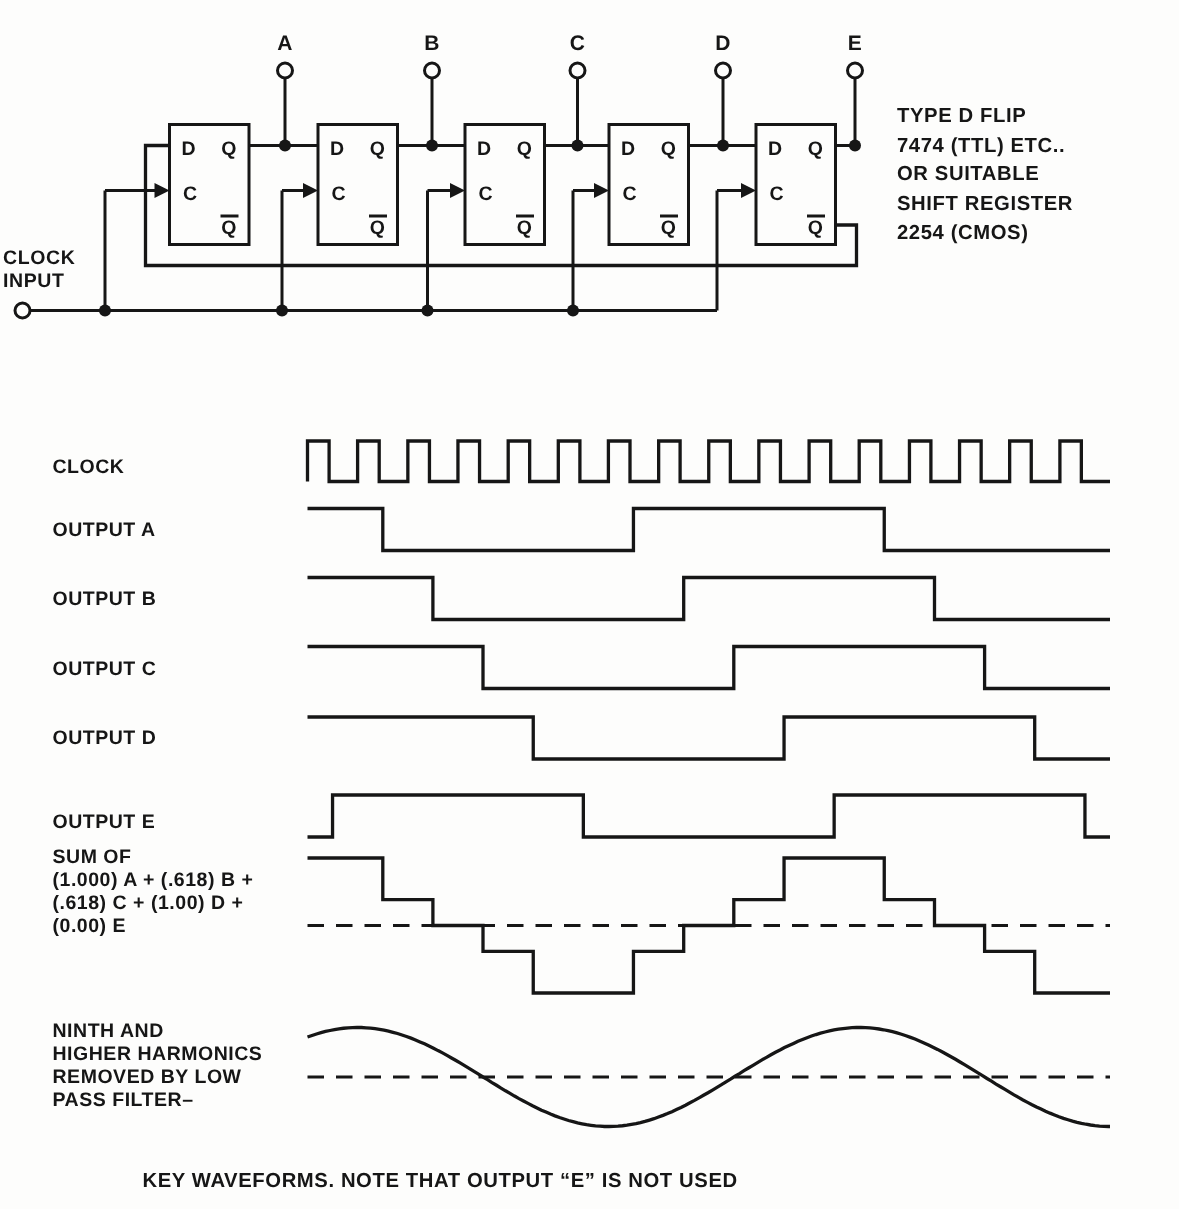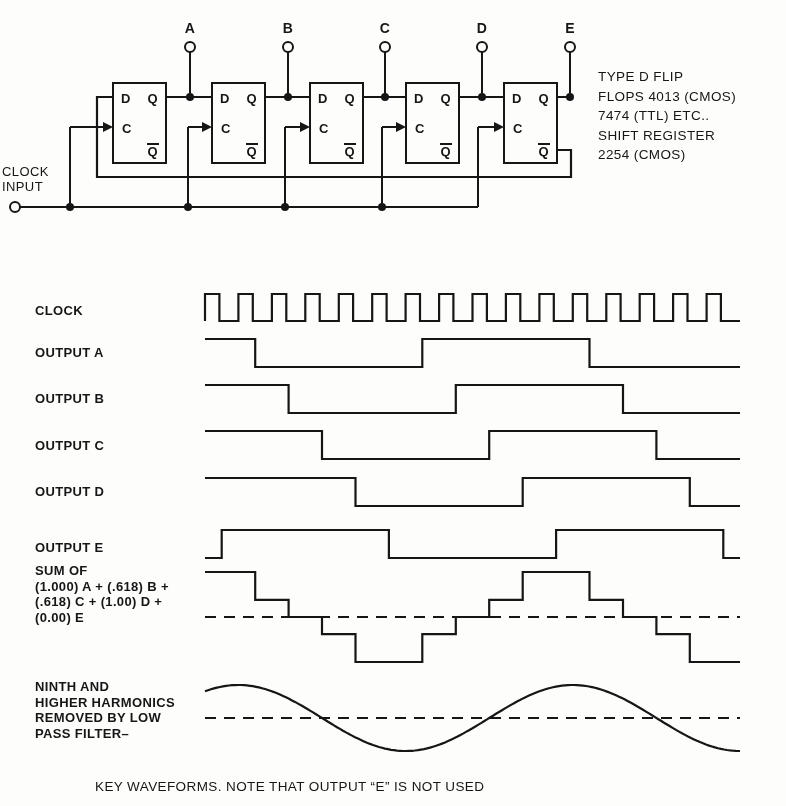--- a/index.html
+++ b/index.html
@@ -1,20 +1,20 @@
 <!DOCTYPE html>
 <html><head>
 <meta charset="utf-8">
 <style>
   html,body{margin:0;padding:0;background:#ffffff;}
   .page{position:relative;width:786px;height:806px;background:#fdfdfc;
         font-family:"Liberation Sans",sans-serif;color:#161616;overflow:hidden;}
   .page svg{position:absolute;left:0;top:0;}
   svg text{font-family:"Liberation Sans",sans-serif;font-weight:bold;fill:#161616;letter-spacing:.35px;}
-  .lbl{position:absolute;font-weight:normal;letter-spacing:.4px;}
+  .lbl{position:absolute;font-weight:bold;letter-spacing:.4px;}
   .clock-input{left:2px;top:164px;font-size:13px;line-height:15px;}
   .ff-note{left:598px;top:67px;font-size:13.5px;line-height:19.5px;}
   .circuit-caption{left:140px;top:230px;width:480px;text-align:center;font-size:13.5px;}
   .bottom-caption{left:95px;top:779px;width:596px;text-align:left;font-size:13.5px;}
 </style>
 </head>
 <body>
 
 <div class="page">
   <svg id="diagram" width="786" height="806" viewBox="0 0 786 806">
@@ -121,20 +121,20 @@
       <polyline points="205.0,691.3 208.0,690.3 211.0,689.3 214.0,688.4 217.0,687.6 220.0,687.0 223.0,686.4 226.0,685.9 229.0,685.5 232.0,685.2 235.0,685.1 238.0,685.0 241.0,685.0 244.0,685.2 247.0,685.4 250.0,685.8 253.0,686.2 256.0,686.8 259.0,687.4 262.0,688.2 265.0,689.0 268.0,690.0 271.0,691.0 274.0,692.1 277.0,693.3 280.0,694.6 283.0,695.9 286.0,697.3 289.0,698.8 292.0,700.4 295.0,701.9 298.0,703.6 301.0,705.3 304.0,707.0 307.0,708.8 310.0,710.6 313.0,712.4 316.0,714.3 319.0,716.1 322.0,718.0 325.0,719.8 328.0,721.7 331.0,723.5 334.0,725.4 337.0,727.2 340.0,728.9 343.0,730.7 346.0,732.4 349.0,734.0 352.0,735.6 355.0,737.2 358.0,738.6 361.0,740.1 364.0,741.4 367.0,742.7 370.0,743.9 373.0,745.0 376.0,746.0 379.0,747.0 382.0,747.8 385.0,748.6 388.0,749.2 391.0,749.8 394.0,750.2 397.0,750.6 400.0,750.8 403.0,751.0 406.0,751.0 409.0,750.9 412.0,750.8 415.0,750.5 418.0,750.1 421.0,749.6 424.0,749.1 427.0,748.4 430.0,747.6 433.0,746.7 436.0,745.8 439.0,744.7 442.0,743.6 445.0,742.4 448.0,741.1 451.0,739.7 454.0,738.3 457.0,736.8 460.0,735.2 463.0,733.6 466.0,731.9 469.0,730.2 472.0,728.5 475.0,726.7 478.0,724.9 481.0,723.1 484.0,721.2 487.0,719.4 490.0,717.5 493.0,715.7 496.0,713.8 499.0,712.0 502.0,710.2 505.0,708.4 508.0,706.6 511.0,704.9 514.0,703.2 517.0,701.5 520.0,700.0 523.0,698.4 526.0,697.0 529.0,695.6 532.0,694.2 535.0,693.0 538.0,691.8 541.0,690.7 544.0,689.7 547.0,688.8 550.0,688.0 553.0,687.3 556.0,686.6 559.0,686.1 562.0,685.7 565.0,685.4 568.0,685.1 571.0,685.0 574.0,685.0 577.0,685.1 580.0,685.3 583.0,685.6 586.0,686.0 589.0,686.5 592.0,687.1 595.0,687.8 598.0,688.6 601.0,689.5 604.0,690.5 607.0,691.6 610.0,692.7 613.0,694.0 616.0,695.3 619.0,696.7 622.0,698.1 625.0,699.6 628.0,701.2 631.0,702.8 634.0,704.5 637.0,706.2 640.0,708.0 643.0,709.8 646.0,711.6 649.0,713.4 652.0,715.3 655.0,717.1 658.0,719.0 661.0,720.8 664.0,722.7 667.0,724.5 670.0,726.3 673.0,728.1 676.0,729.9 679.0,731.6 682.0,733.3 685.0,734.9 688.0,736.5 691.0,738.0 694.0,739.4 697.0,740.8 700.0,742.1 703.0,743.3 706.0,744.5 709.0,745.6 712.0,746.5 715.0,747.4 718.0,748.2 721.0,748.9 724.0,749.5 727.0,750.0 730.0,750.4 733.0,750.7 736.0,750.9 739.0,751.0 740.0,751.0" fill="none" stroke="#161616" stroke-width="2.2" stroke-linejoin="miter"></polyline>
     </svg>
 
   <div class="lbl clock-input">
     <div>CLOCK</div>
     <div>INPUT</div>
   </div>
 
   <div class="lbl ff-note">
     <div>TYPE D FLIP</div>
-    <div>FLOPS 4013 (CMOS)</div>
     <div>7474 (TTL) ETC..</div>
+    <div>OR SUITABLE</div>
     <div>SHIFT REGISTER</div>
     <div>2254 (CMOS)</div>
   </div>
 
   <div class="lbl bottom-caption">KEY WAVEFORMS. NOTE THAT OUTPUT “E” IS NOT USED</div>
 </div>
 
 </body></html>

